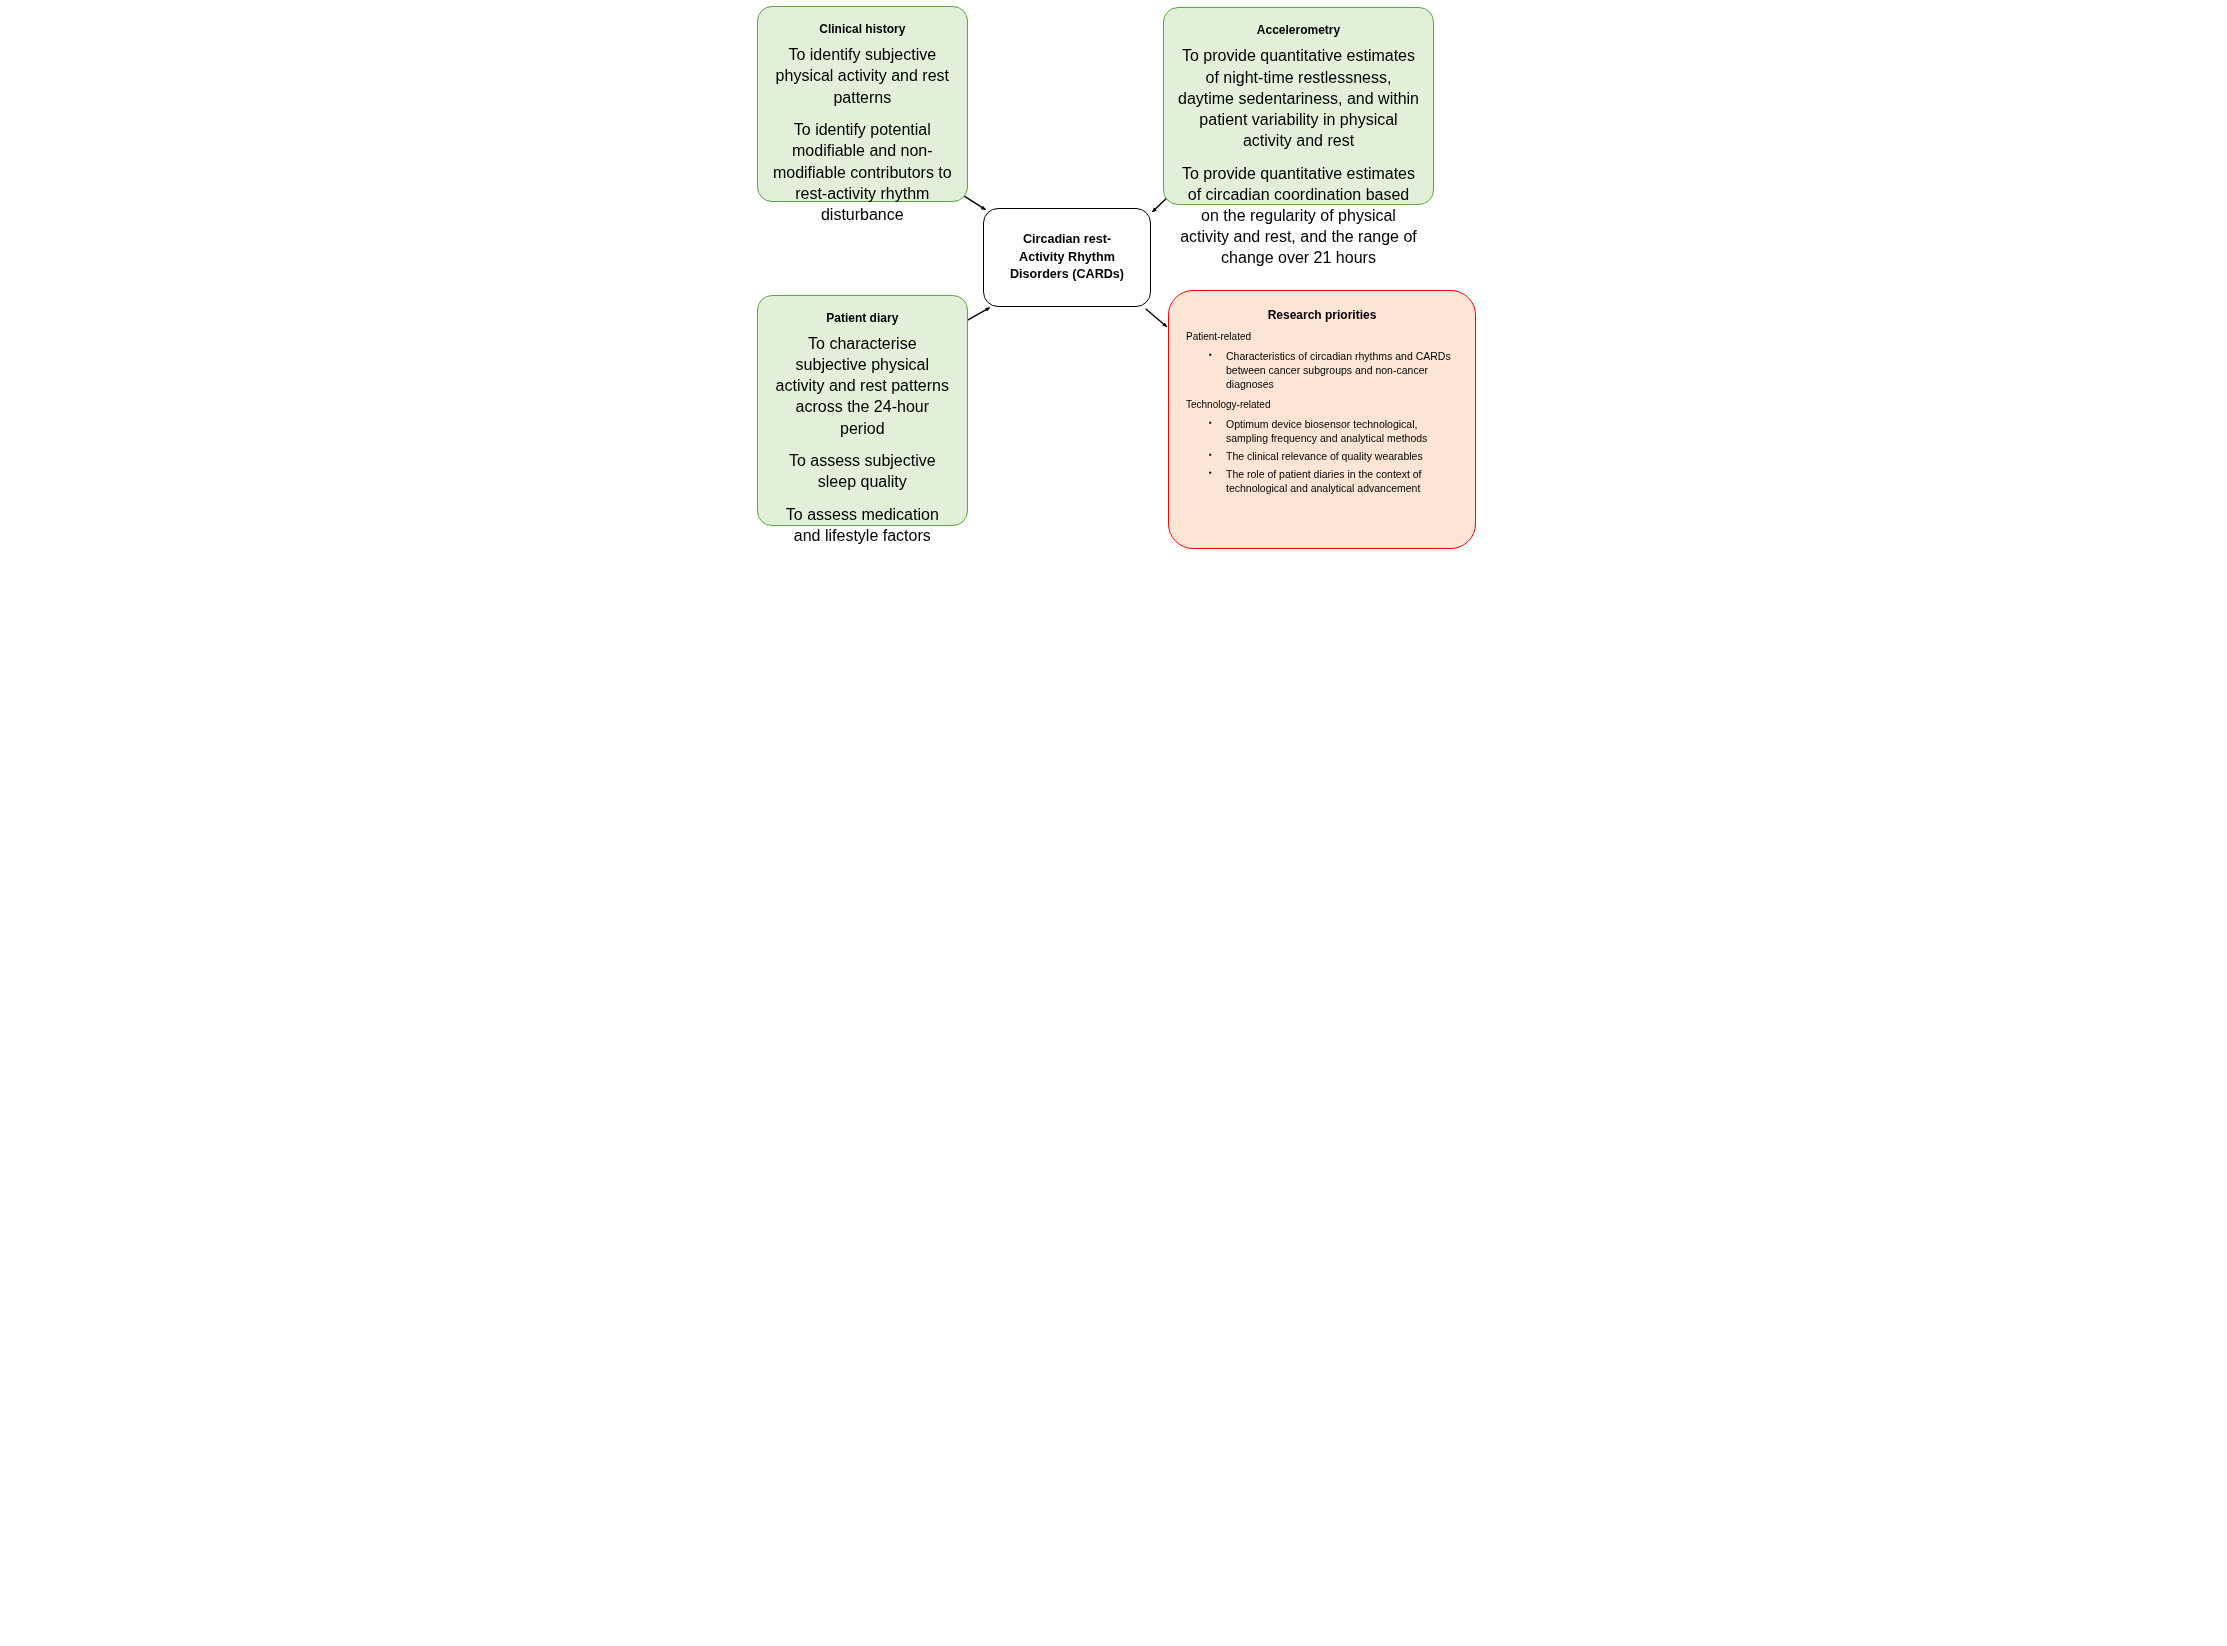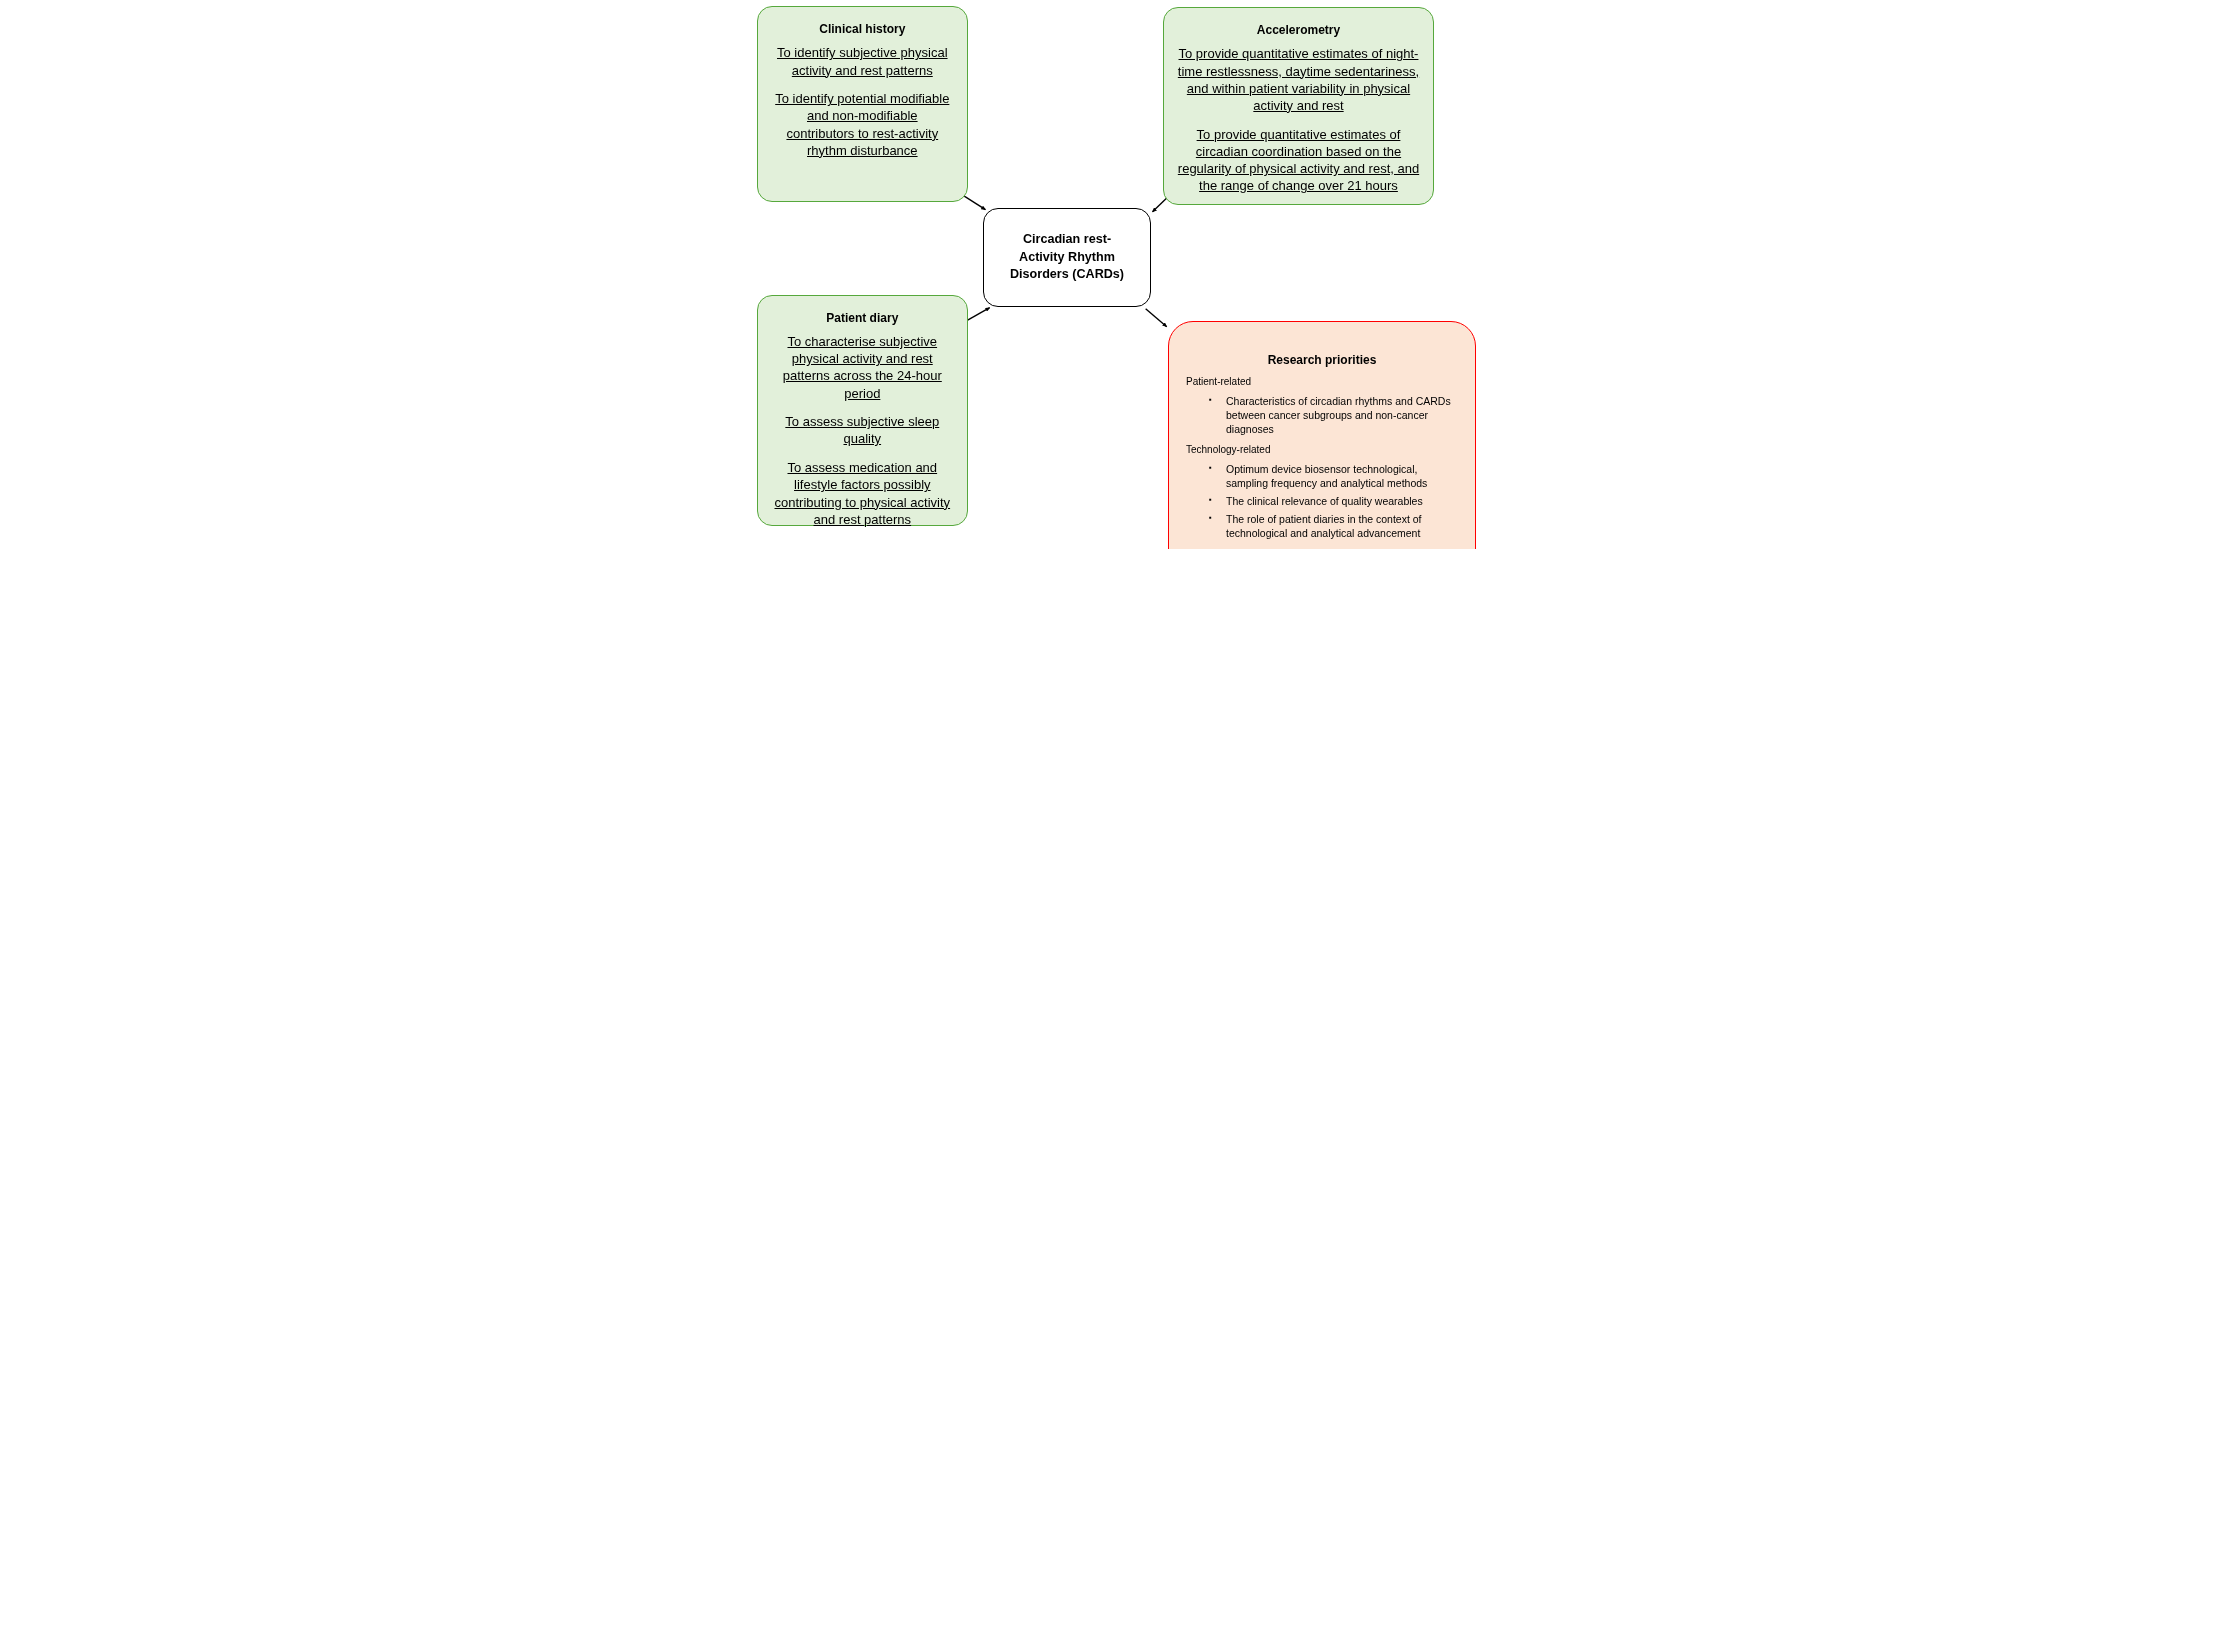--- a/index.html
+++ b/index.html
@@ -31,44 +31,42 @@
     background: var(--green-fill, #E2F0DA);
     border: 1.6px solid var(--green-border, #56A83C);
     border-radius: 15px;
     padding: 10.5px 13.7px;
     text-align: center;
   }
   .peach {
     background: var(--peach-fill, #FCE5D5);
     border: 1.6px solid var(--red-border, #FF0000);
     border-radius: 25px;
-    padding: 27px 17px;
+    padding: 13px 17px;
     text-align: left;
-    margin-top: 31px;
   }
   .center-box {
     background: #ffffff;
     border: 1.3px solid var(--black, #000000);
     border-radius: 15px;
     display: flex;
     align-items: center;
     justify-content: center;
     text-align: center;
   }
   .box h2 {
     font-size: 12px;
     font-weight: bold;
     margin: 4.2px 0 8.4px;
     text-align: center;
   }
   .box p {
-    font-size: 13px;
+    font-size: 16px;
     line-height: 1.32;
     margin: 0 0 11.6px;
-    text-decoration: underline;
   }
   .center-title {
     font-size: 12.6px;
     font-weight: bold;
     line-height: 1.4;
     white-space: pre-line;
   }
   .subhead {
     font-size: 10px;
     margin: 7.4px 0 8.4px;

